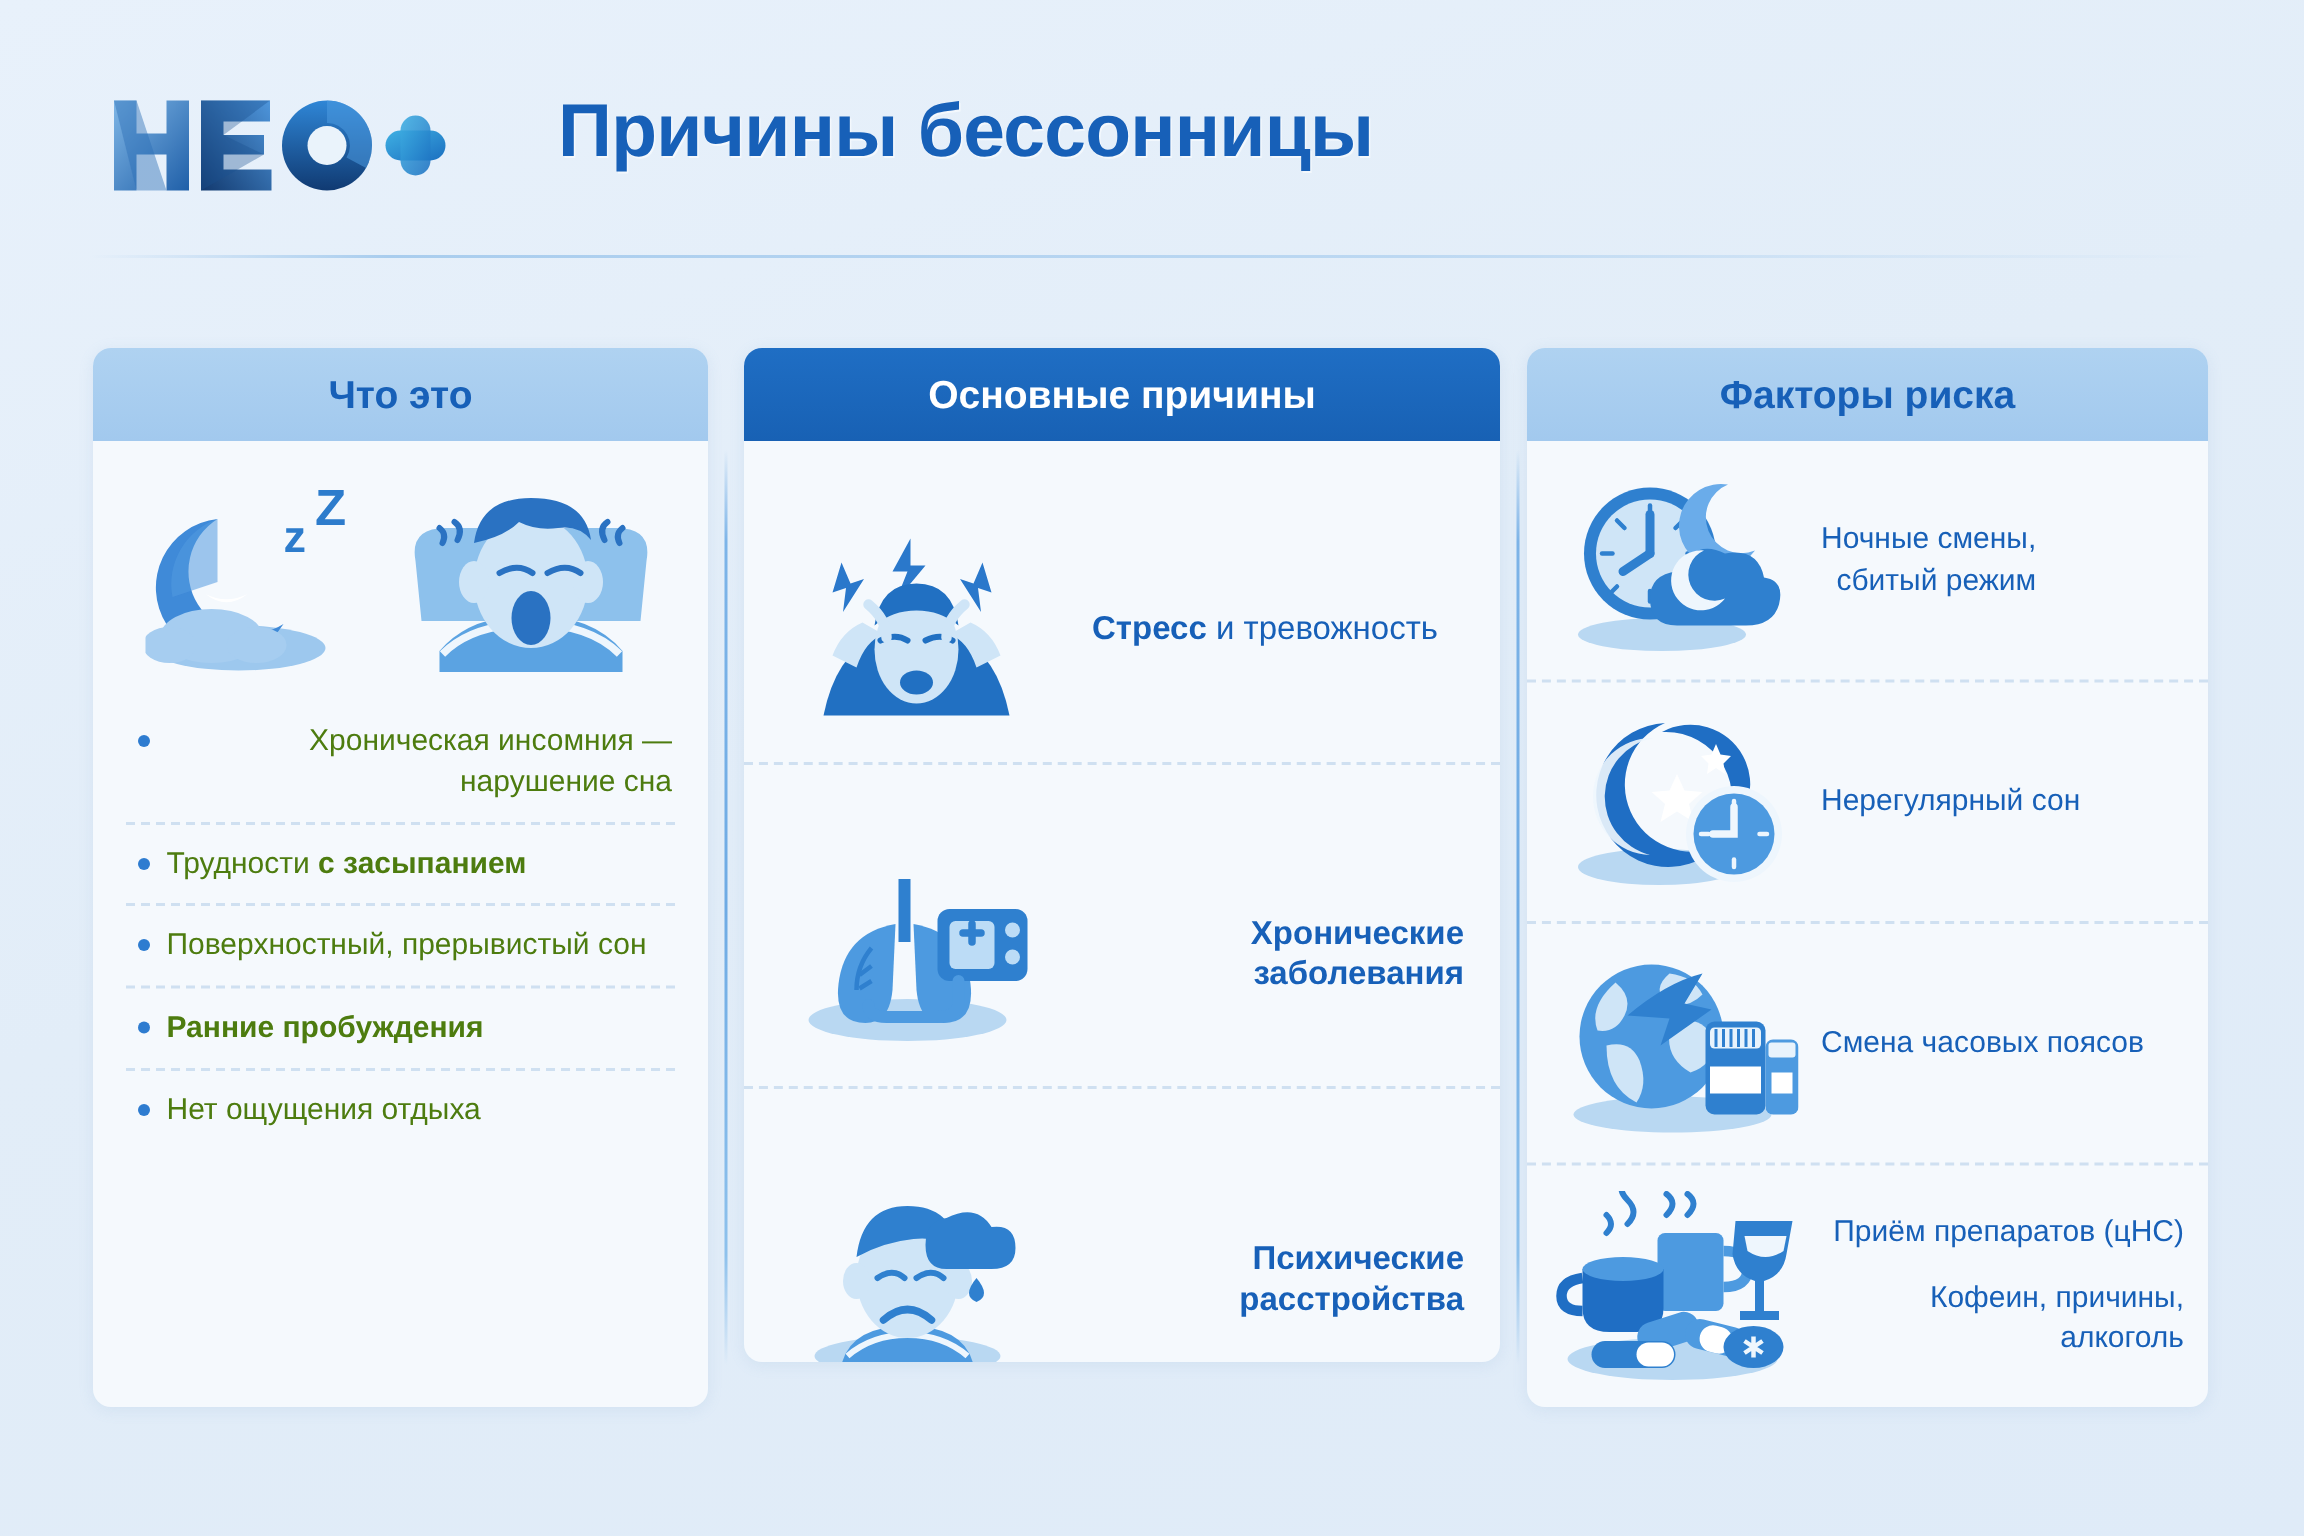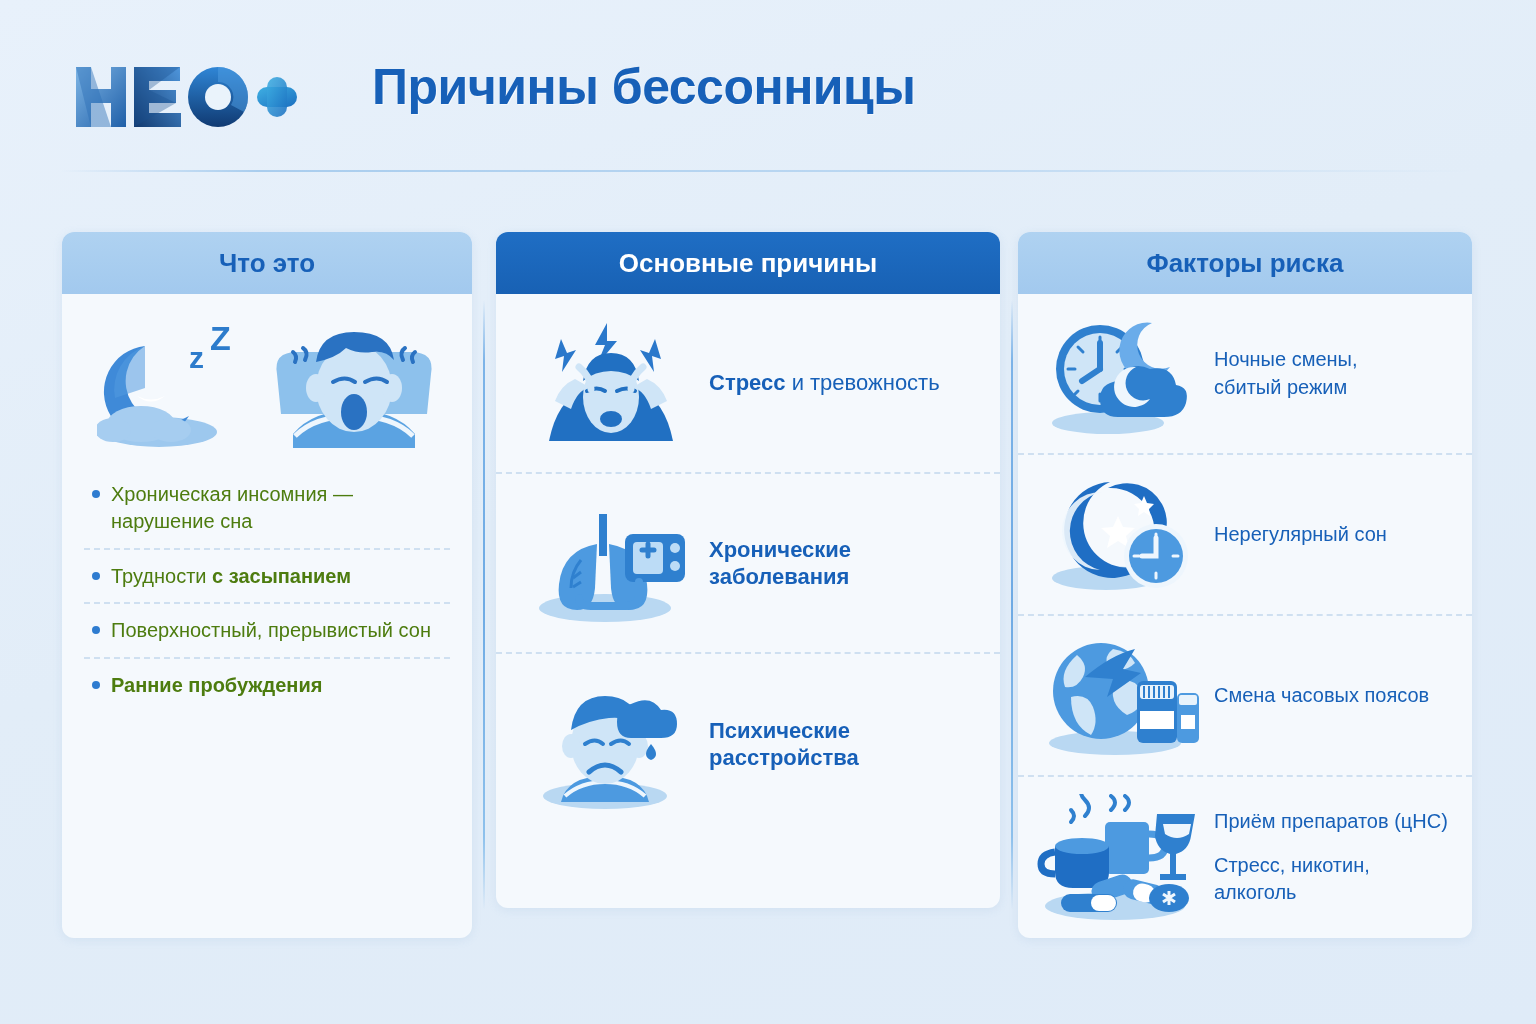--- a/index.html
+++ b/index.html
@@ -46,20 +46,21 @@
   #sep-1 { left: 483px; }
   #sep-2 { left: 1011px; }
 
   
   .card {
     position: absolute; top: 232px;
     border-radius: 12px;
     overflow: hidden;
     background: #f5f9fd;
     box-shadow: 0 2px 10px rgba(120,160,205,0.14);
+    text-align: right;
   }
   #card-1 { left: 62px;   width: 410px; height: 706px; }
   #card-2 { left: 496px;  width: 504px; height: 676px; }
   #card-3 { left: 1018px; width: 454px; height: 706px; }
 
   .card-header {
     height: 62px; display: flex; align-items: center; justify-content: center;
     font-size: 26px; font-weight: bold;
   }
   .hdr-light {
@@ -89,23 +90,24 @@
     width: 8px; height: 8px; border-radius: 50%;
     background: #2e7cd0; flex: 0 0 8px; margin-top: 9px;
   }
   .bullet-text {
     font-size: 20px; line-height: 1.34; color: #4d7c0f;
   }
   .bullet-text b { font-weight: bold; }
 
   
   .cause-row {
-    display: flex; align-items: center; gap: 3px;
+    display: flex; align-items: center; gap: 22px;
     height: 180px; padding: 0 24px 0 20px;
     border-bottom: 2px dashed #cfe0f1;
+    margin-top: 36px;
   }
   .cause-row:last-child { border-bottom: none; }
   .cause-icon { width: 190px; flex: 0 0 190px; display:flex; align-items:center; justify-content:center; }
   .cause-label { font-size: 22px; color: #1760b8; font-weight: bold; line-height: 1.25; }
   .cause-label .reg { font-weight: normal; }
 
   
   .risk-row {
     display: flex; align-items: center; gap: 8px;
     height: 161px; padding: 0 16px 0 16px;
@@ -211,20 +213,24 @@
           <span class="dot"></span>
           <span class="bullet-text"><span>Трудности </span><b>с засыпанием</b></span>
         </div>
         <div class="bullet-row">
           <span class="dot"></span>
           <span class="bullet-text"><span>Поверхностный, прерывистый сон</span></span>
         </div>
         <div class="bullet-row">
           <span class="dot"></span>
           <span class="bullet-text"><b>Ранние пробуждения</b></span>
+        </div>
+        <div class="bullet-row">
+          <span class="dot"></span>
+          <span class="bullet-text"><span>Нет ощущения отдыха</span></span>
         </div>
       </div>
 
     </div>
   </div>
 
   <div class="card" id="card-2">
     <div class="card-header hdr-dark">Основные причины</div>
     <div class="card-body">
 
@@ -403,20 +409,20 @@
             <rect x="86" y="88" width="42" height="20" rx="10" fill="#4d9ae0" transform="rotate(14 107 98)"></rect>
             <rect x="96" y="90" width="22" height="18" rx="9" fill="#ffffff" transform="rotate(14 107 99)"></rect>
             <rect x="24" y="100" width="56" height="18" rx="9" fill="#2f80cf"></rect>
             <rect x="54" y="101" width="25" height="16" rx="8" fill="#ffffff"></rect>
             <ellipse cx="132" cy="104" rx="20" ry="14" fill="#2f80cf"></ellipse>
             <path d="M126 100 l12 8 M138 100 l-12 8 M132 97 v14" stroke="#eef6fd" stroke-width="3"></path>
           </svg>
         </div>
         <div class="risk-label">
           <span>Приём препаратов (цНС)</span>
-          <span class="l2">Стресс, никотин, алкоголь</span>
+          <span class="l2">Кофеин, причины, алкоголь</span>
         </div>
       </div>
 
     </div>
   </div>
 
 </div>
 
 </body></html>

